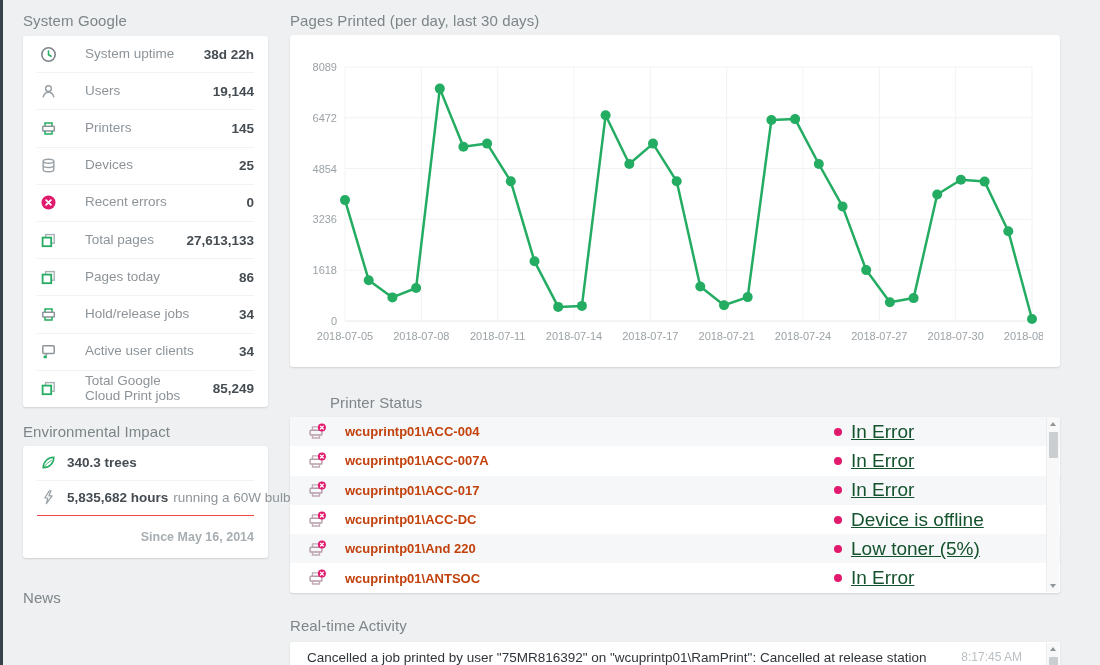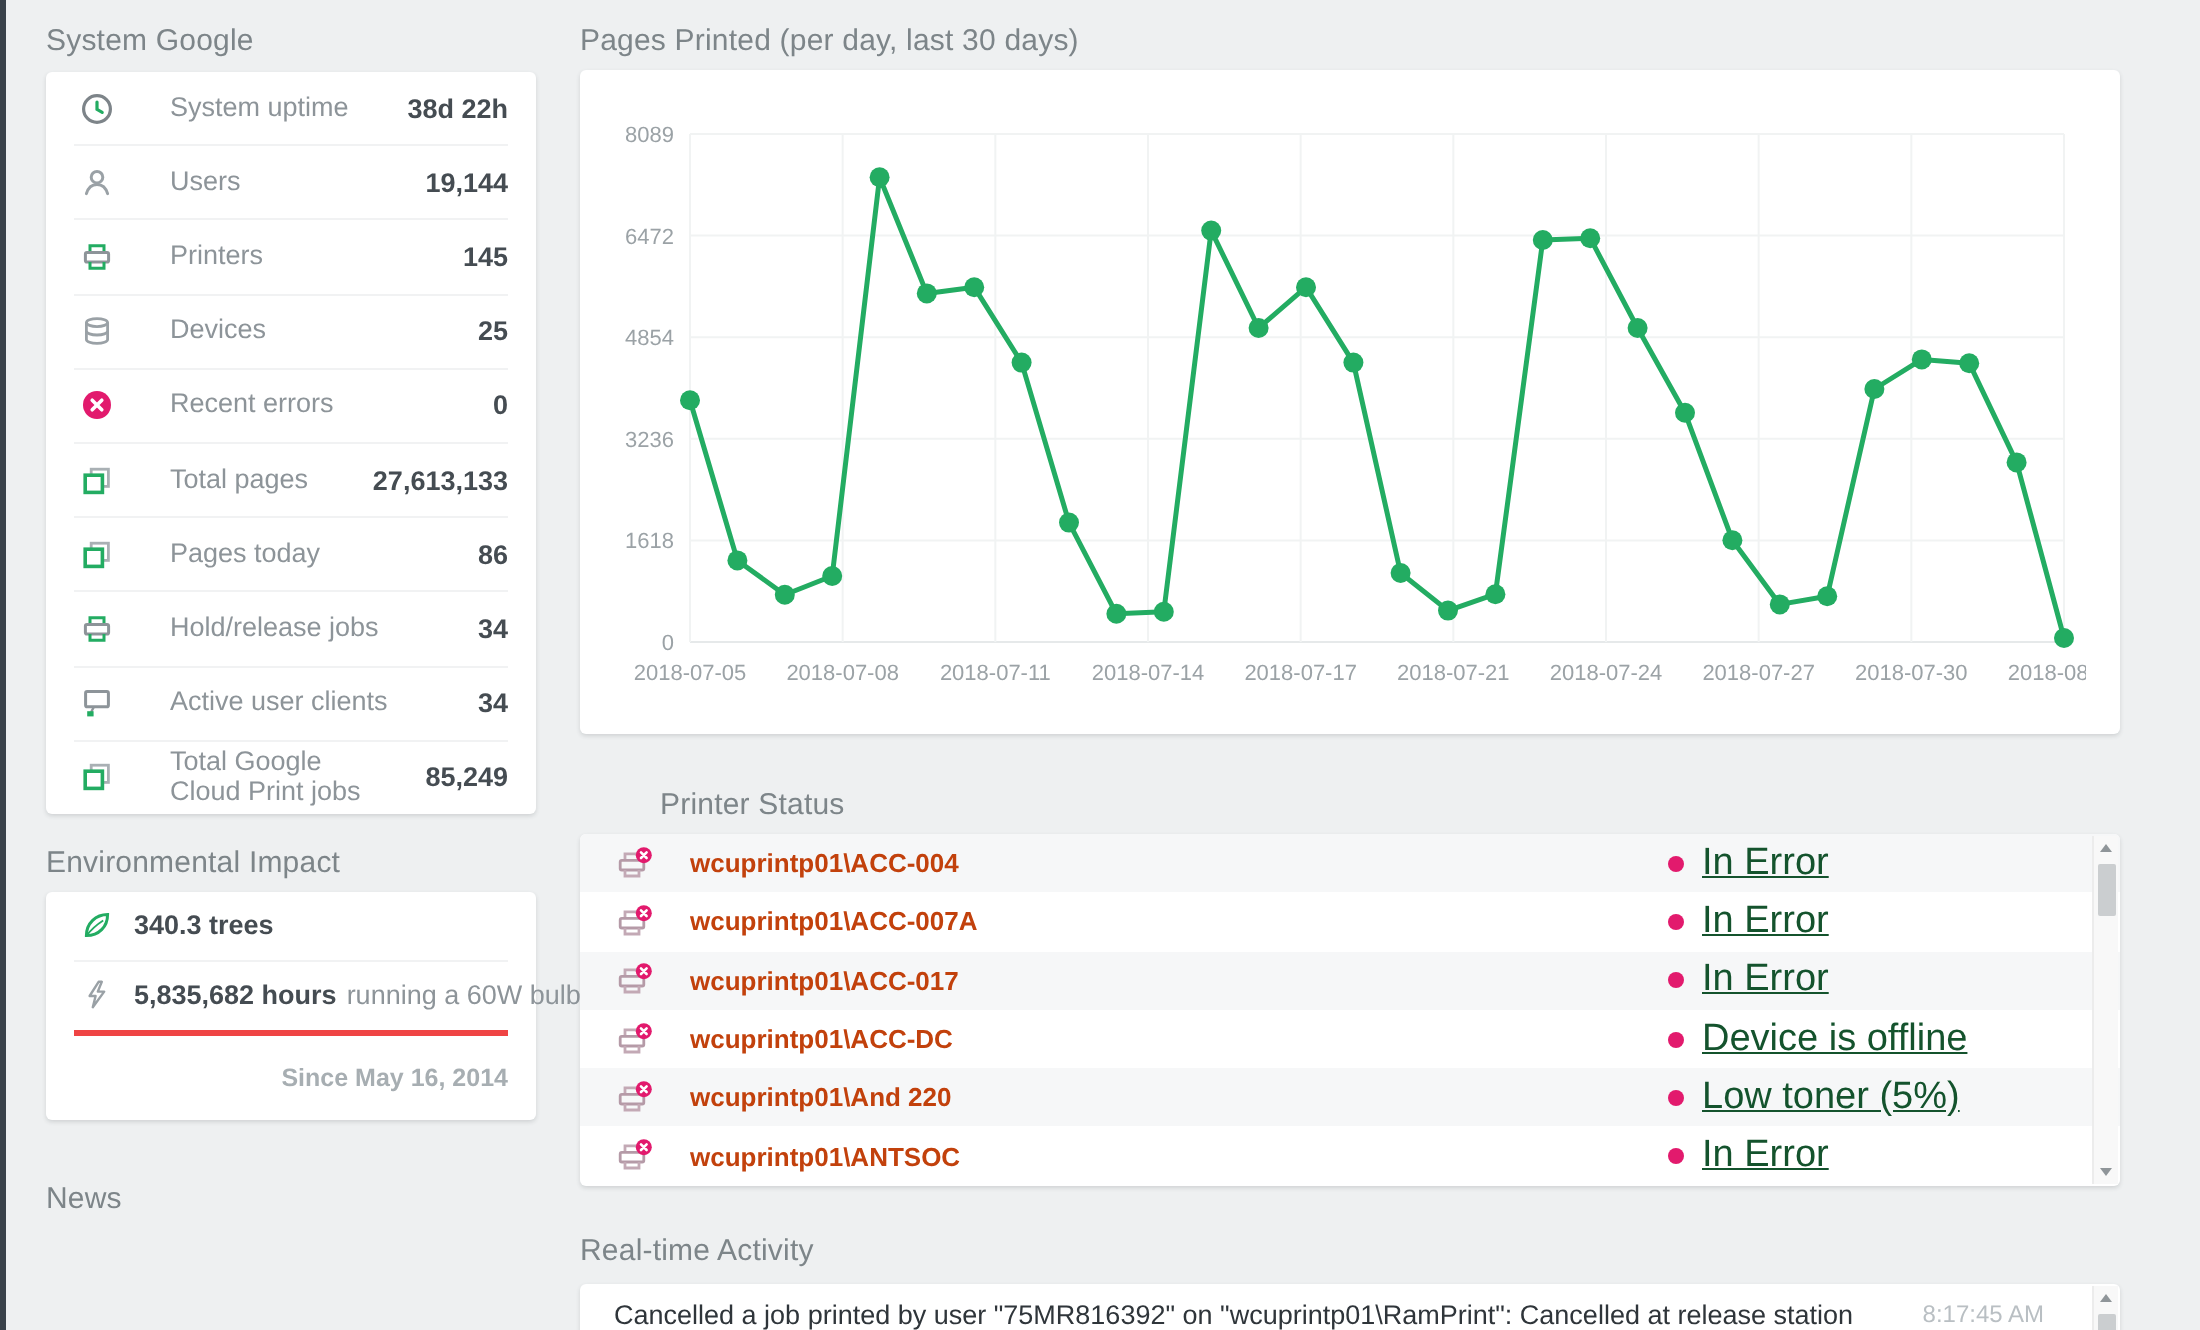--- a/index.html
+++ b/index.html
@@ -23,21 +23,21 @@
   .srow .lbl{font-size:13.5px;color:#8d9499;flex:1;line-height:1.1;}
   .srow .val{font-size:13.5px;font-weight:700;color:#454c52;white-space:nowrap;}
 
   #h-env{margin-top:16px;}
   #env-card{margin-top:6px;padding:0 14px;}
   .erow{display:flex;align-items:center;height:34px;border-top:1px solid #f1f2f3;font-size:13.5px;}
   .erow:first-child{border-top:none;}
   .erow .ic{width:17px;height:17px;margin:0 10px 0 3px;flex:none;display:block;}
   .erow .strong{font-weight:700;color:#454c52;margin-right:5px;white-space:nowrap;}
   .erow .rest{color:#8d9499;white-space:nowrap;}
-  .env-footer{border-top:3px solid #ef4444;height:42px;display:flex;align-items:center;
+  .env-footer{border-top:1px solid #ef4444;height:42px;display:flex;align-items:center;
     justify-content:flex-end;font-size:12.5px;font-weight:700;color:#a7aeb2;}
   #h-news{margin-top:31px;}
 
   
   #h-chart{padding-top:12px;}
   #chart-card{margin-top:6px;height:332px;box-sizing:border-box;padding:14px 16px;}
   #chart{display:block;}
   #chart text{font-family:"Liberation Sans","DejaVu Sans",sans-serif;}
 
   #h-printers{margin-top:27px;margin-left:40px;}

